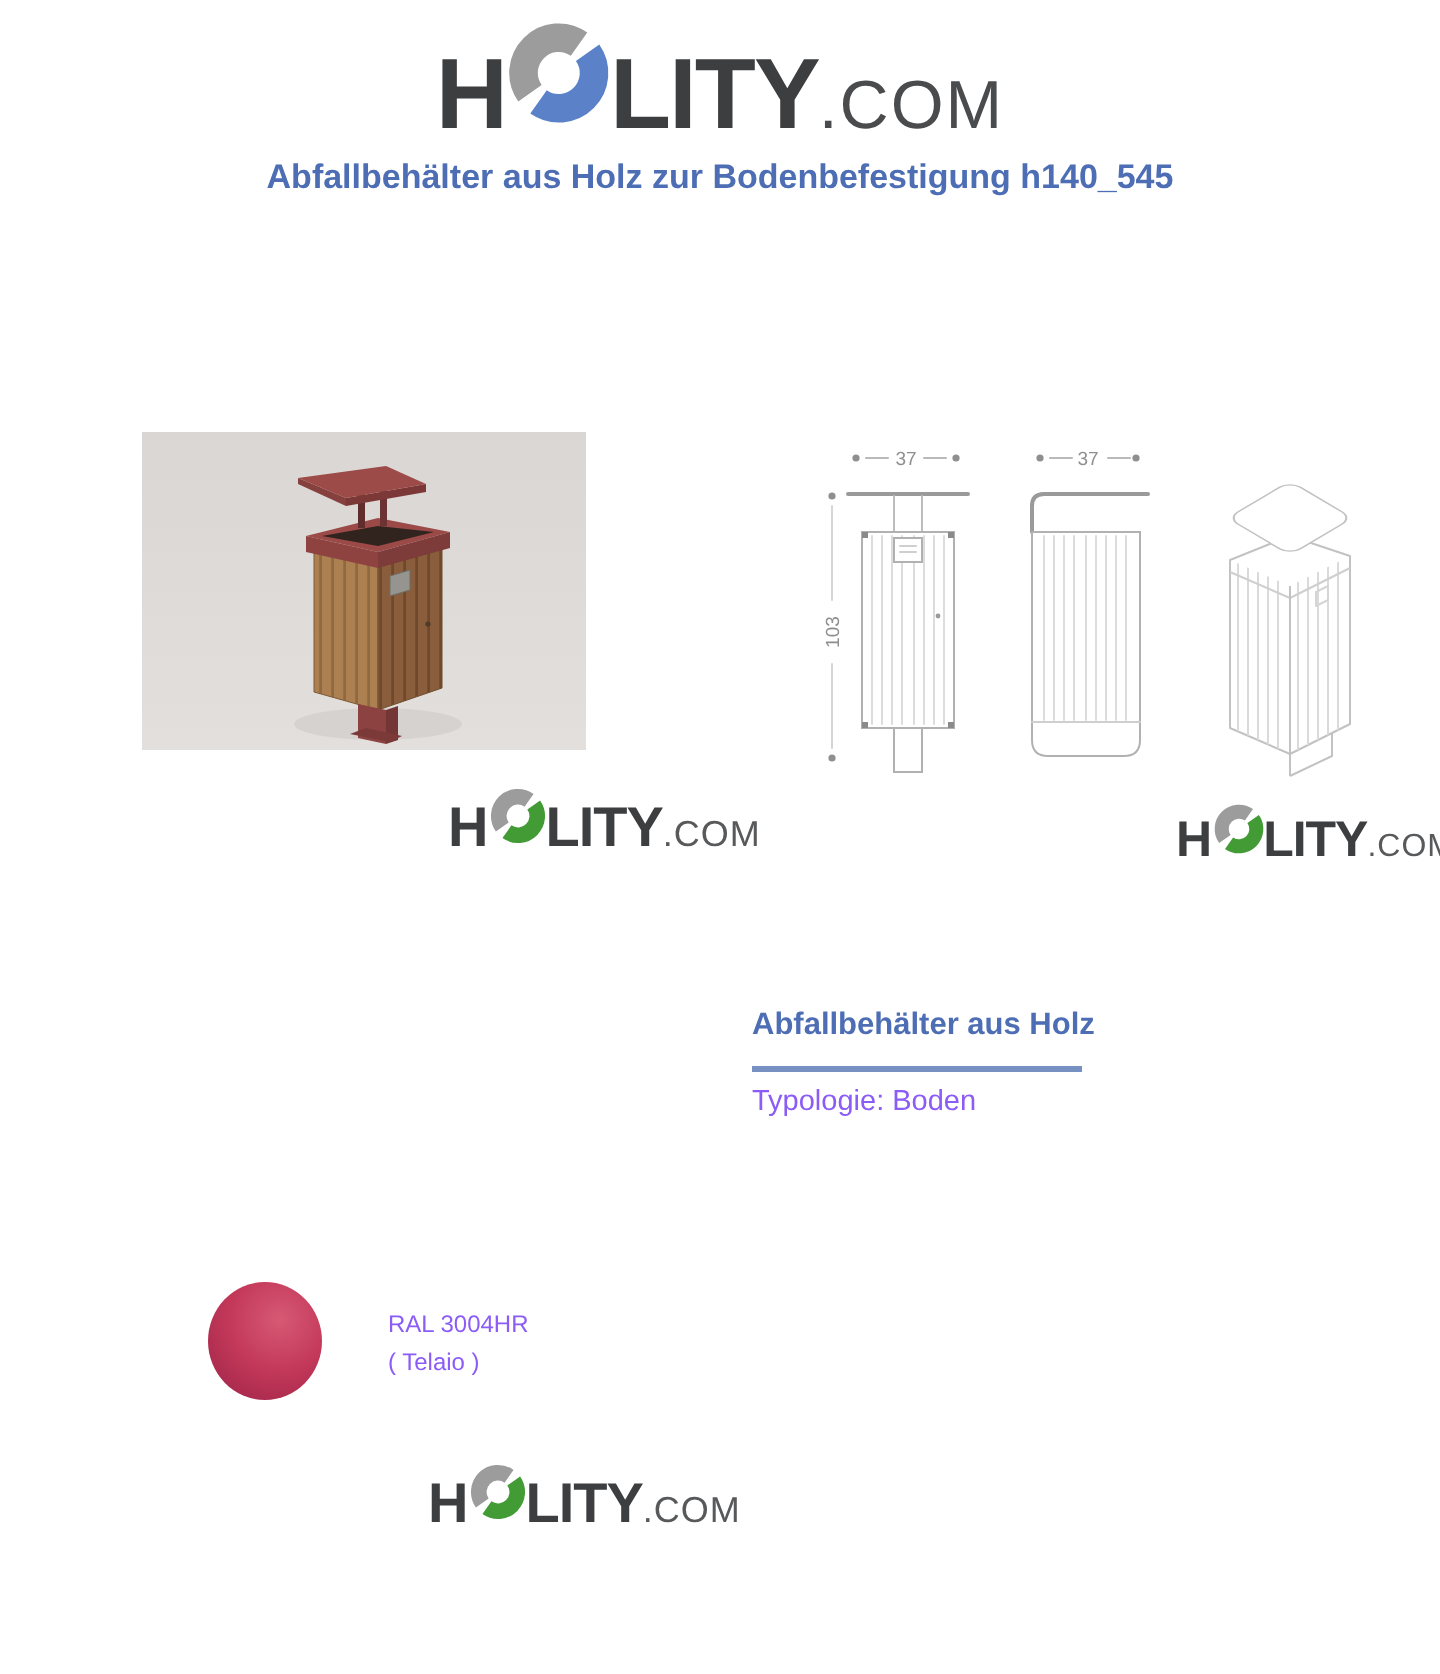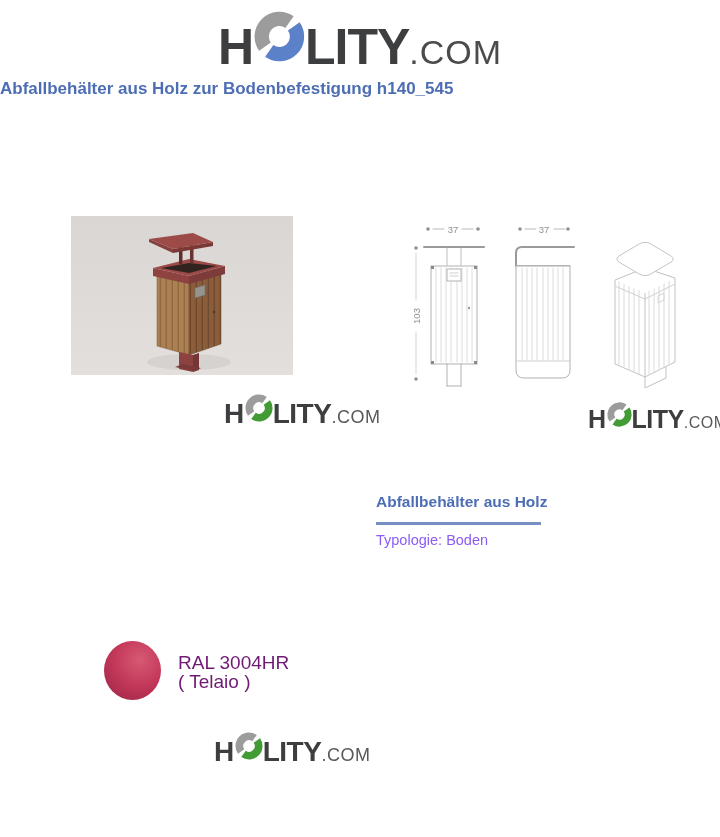--- a/index.html
+++ b/index.html
@@ -27,38 +27,38 @@
   .logo--md .lt  { font-size:28px; letter-spacing:-0.5px; }
   .logo--md .tld { font-size:18px; letter-spacing:0.5px; }
   .logo--md .o-icon { width:30px; height:30px; margin:0 -1px -5px 0; }
 
   .logo--sm .lt  { font-size:25px; letter-spacing:-0.5px; }
   .logo--sm .tld { font-size:16px; letter-spacing:0.5px; }
   .logo--sm .o-icon { width:27px; height:27px; margin:0 -1px -4px 0; }
 
   
   .top-logo    { position:absolute; top:9px;   left:50%; transform:translateX(-50%); }
-  .page-title  { position:absolute; top:79px;  left:0; width:100%; 
+  .page-title  { position:absolute; top:79px;  left:0; width:100%; text-align:center;
                  font-size:17px; font-weight:700; color:#4d6eb4; }
 
   .photo       { position:absolute; left:71px;  top:216px; width:222px; height:159px; }
   .drawings    { position:absolute; left:406px; top:216px; width:284px; height:174px; }
 
   .logo-photo  { position:absolute; left:224px; top:393px; }
   .logo-draw   { position:absolute; left:588px; top:401px; }
   .logo-bottom { position:absolute; left:214px; top:731px; }
 
   .details     { position:absolute; left:376px; top:492px; width:300px; }
-  .details .dt { font-size:15.5px; font-weight:700; color:#4d6eb4; line-height:19px; }
+  .details .dt { font-size:15.5px; font-weight:700; color:#4d6eb4; line-height:19px;margin-top:11px; }
   .details .rule { width:165px; height:3px; background:#7590c1; margin:11px 0 6px 0; }
   .details .spec { font-size:14.5px; color:#8b5cf6; line-height:19px; }
 
   .sphere { position:absolute; left:104px; top:641px; width:57px; height:59px; border-radius:50%;
             background:radial-gradient(circle at 63% 32%, #d65a74 0%, #c4395a 46%, #ad2c4f 76%, #932241 100%); }
-  .swatch-labels { position:absolute; left:178px; top:653px; font-size:19px; color:#701a75; line-height:19px; }
+  .swatch-labels { position:absolute; left:194px; top:653px; font-size:12px; color:#8b5cf6; line-height:19px; }
 
   .dim-text { font-size:9.5px; fill:#8f8f8f; }
 </style>
 </head>
 <body>
 
 <div class="logo logo--blue logo--xl top-logo">
   <span class="lt">H</span>
   <svg class="o-icon" viewBox="0 0 100 100">
     <path class="o-top" d="M 68.4 23.8 A 32 32 0 0 0 23.8 68.4" stroke-width="26"></path>

